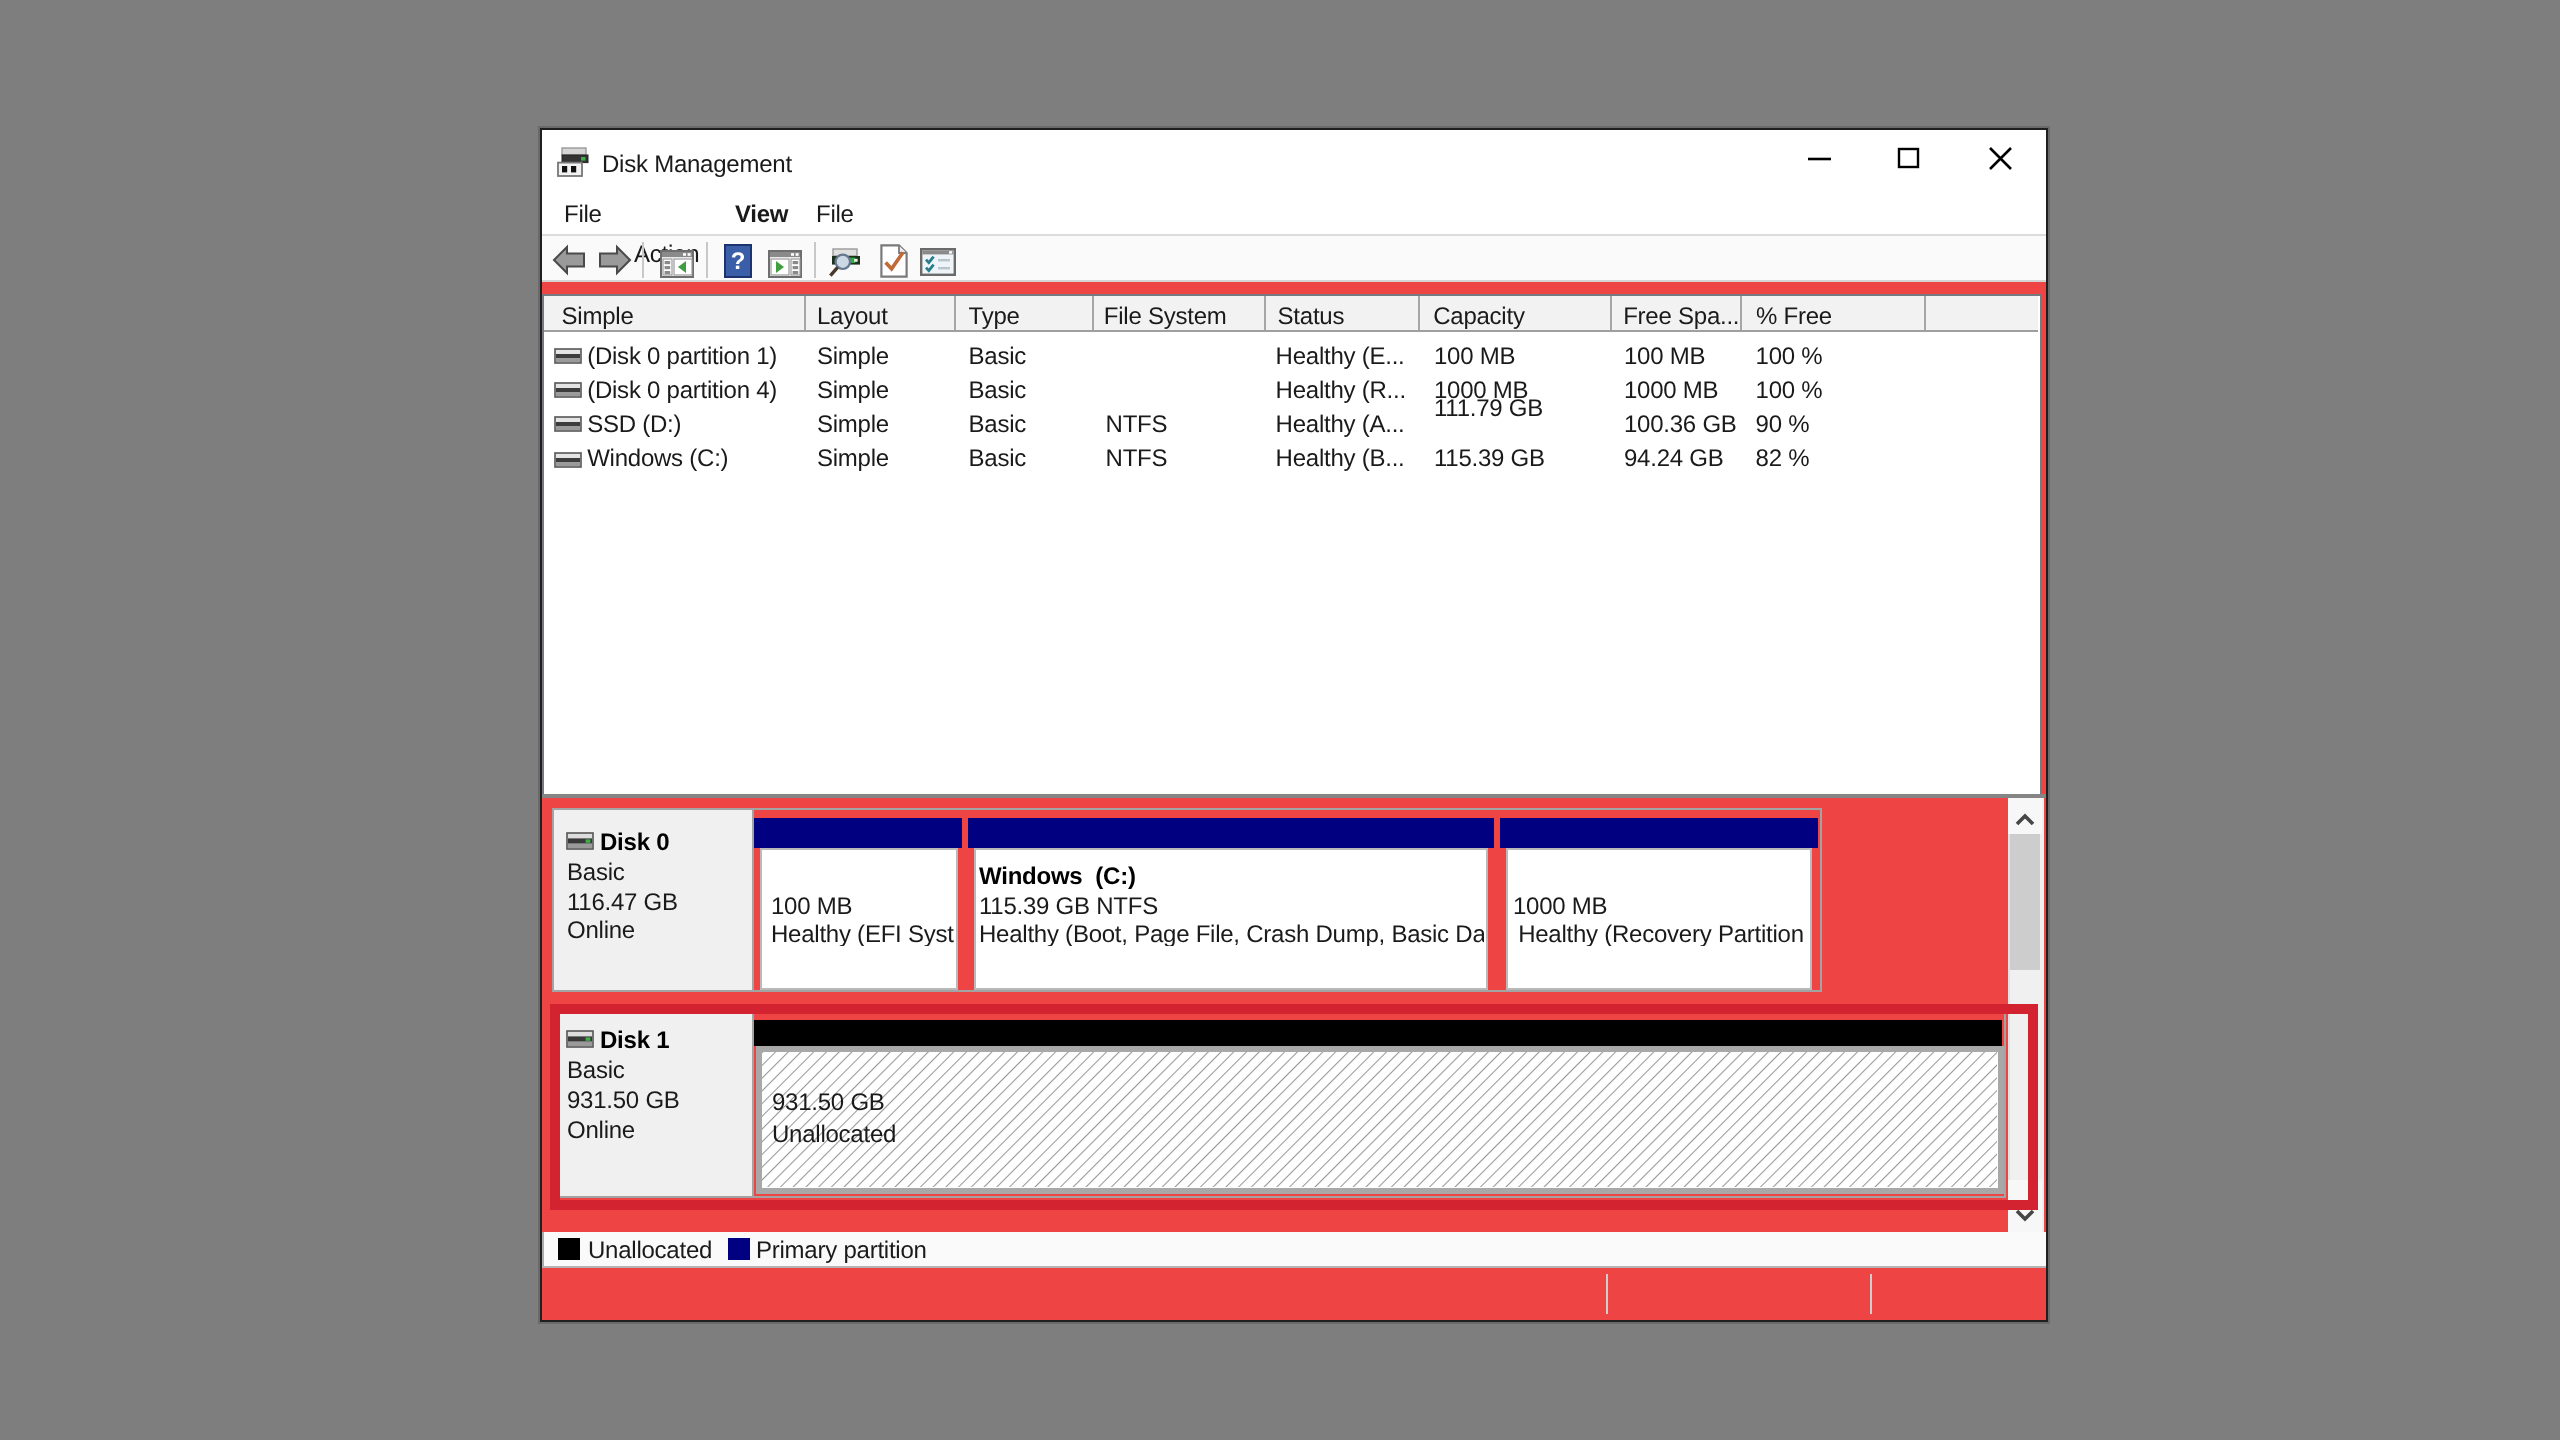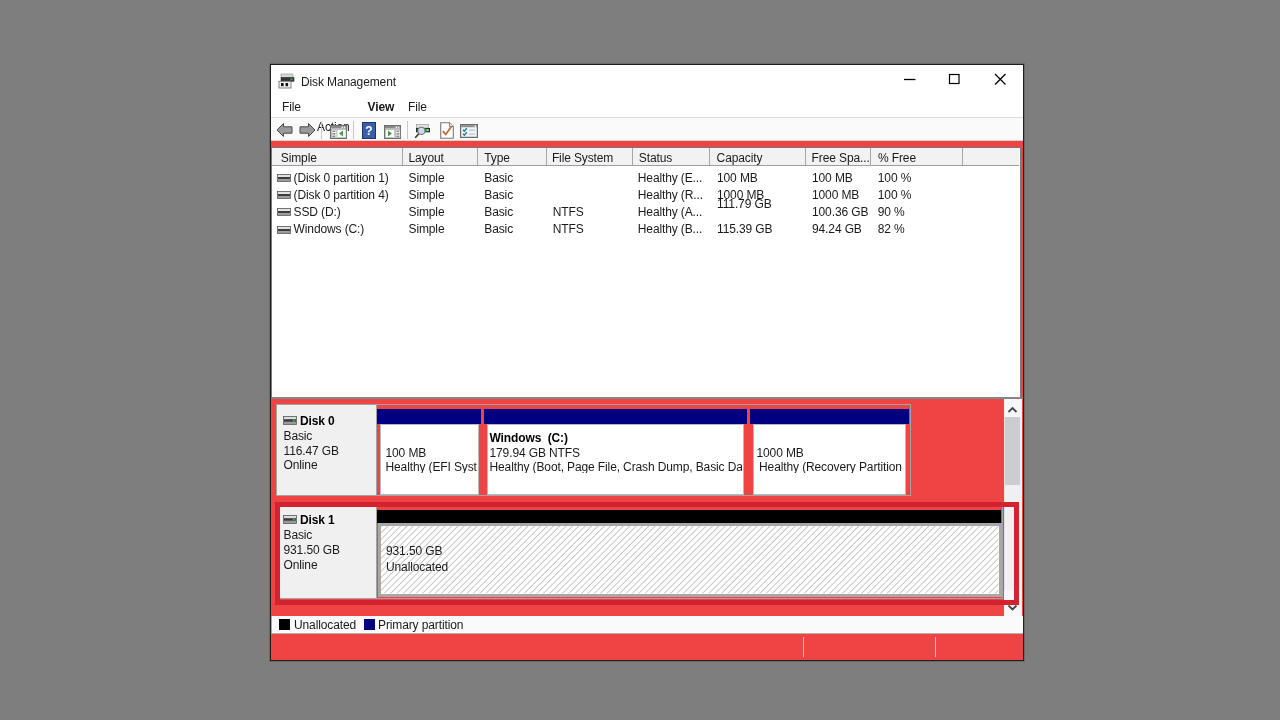--- a/index.html
+++ b/index.html
@@ -186,21 +186,21 @@
   <div class="t" style="left:12.5px;top:394px;">Online</div>
 
   <div class="abs" style="left:106px;top:344px;width:103.5px;height:15px;background:#000080;"></div>
   <div class="abs" style="left:109px;top:359px;width:97px;height:68.5px;background:#fff;border:1px solid #b9b9b9;"></div>
   <div class="t" style="left:114.5px;top:381.5px;">100 MB</div>
   <div class="t" style="left:114.5px;top:396px;width:91px;overflow:hidden;">Healthy (EFI Syste</div>
 
   <div class="abs" style="left:212.5px;top:344px;width:263px;height:15px;background:#000080;"></div>
   <div class="abs" style="left:215.5px;top:359px;width:255.5px;height:68.5px;background:#fff;border:1px solid #b9b9b9;"></div>
   <div class="t b" style="left:218.5px;top:367px;">Windows&nbsp; (C:)</div>
-  <div class="t" style="left:218.5px;top:381.5px;">179.94 GB NTFS</div>
+  <div class="t" style="left:218.5px;top:381.5px;">115.39 GB NTFS</div>
   <div class="t" style="left:218.5px;top:396px;width:252px;overflow:hidden;">Healthy (Boot, Page File, Crash Dump, Basic Dat</div>
 
   <div class="abs" style="left:479px;top:344px;width:158.5px;height:15px;background:#000080;"></div>
   <div class="abs" style="left:482px;top:359px;width:151px;height:68.5px;background:#fff;border:1px solid #b9b9b9;"></div>
   <div class="t" style="left:485.5px;top:381.5px;">1000 MB</div>
   <div class="t" style="left:485.5px;top:396px;width:148px;overflow:hidden;">Healthy (Recovery Partition</div>
 
   <div class="abs" style="left:4.5px;top:441px;width:727px;height:93px;border:1px solid #a3a3a3;box-sizing:border-box;"></div>
   <div class="abs" style="left:5.5px;top:442px;width:99px;height:91px;background:#f0f0f0;border-right:1px solid #a3a3a3;"></div>
   <svg class="abs" style="left:12px;top:449.5px;" width="14" height="9" viewBox="0 0 14 9">

